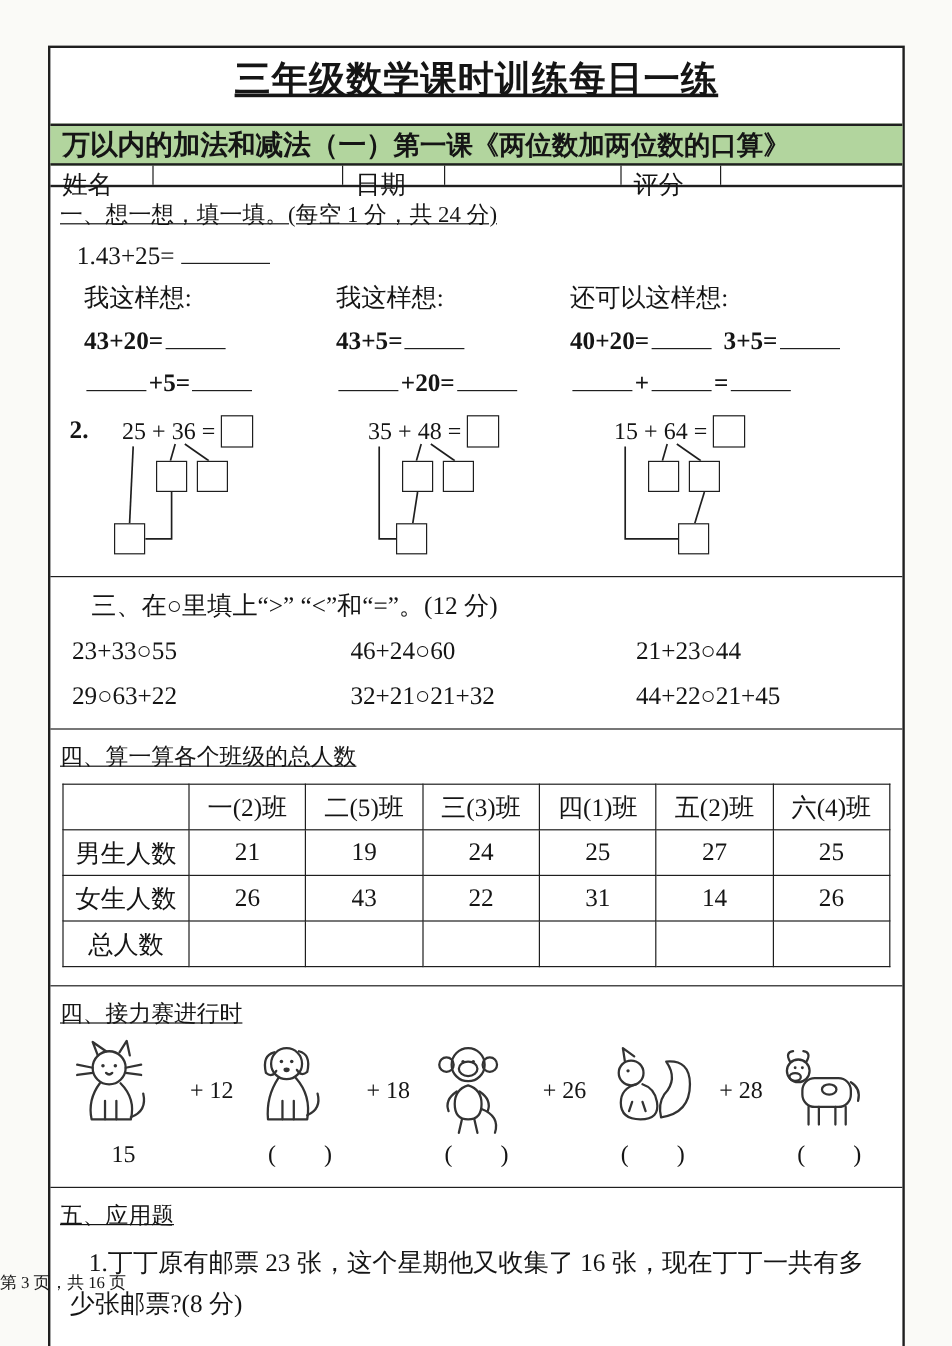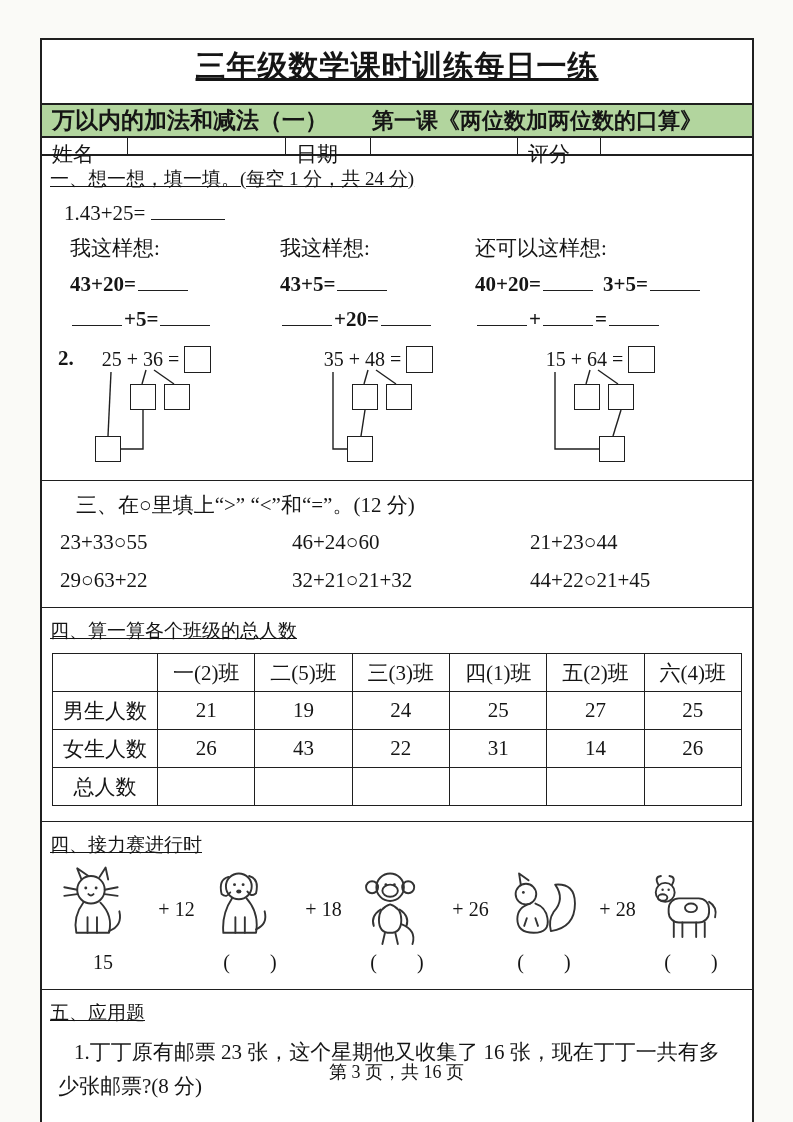--- a/index.html
+++ b/index.html
@@ -3,61 +3,61 @@
 <meta charset="utf-8">
 <style>
 *{box-sizing:border-box;margin:0;padding:0;}
 body{width:793px;height:1122px;background:#fafaf7;position:relative;
      font-family:"Liberation Serif","DejaVu Serif",serif;color:#151515;}
 .sheet{position:absolute;left:40px;top:38px;width:714px;border:2px solid #1f1f1f;background:#fff;}
 .title{text-align:center;font-size:30px;font-weight:700;padding:6px 0 16px;letter-spacing:1px;text-decoration:underline;}
 .banner{display:flex;align-items:center;background:#b2d59e;border-top:2px solid #1f1f1f;
         border-bottom:2px solid #1f1f1f;height:35px;padding:0 10px;}
 .banner-unit{font-size:23px;font-weight:700;}
-.banner-lesson{font-size:22px;font-weight:700;margin-left:44px;}
+.banner-lesson{font-size:22px;font-weight:700;}
 .info{display:flex;height:18px;border-bottom:2px solid #1f1f1f;font-size:21px;}
 .info>div{border-right:1.8px solid #1f1f1f;padding:2px 0 0 10px;}
 .info>div:last-child{border-right:0;}
 .i-name{width:86px;}.i-b1{width:158px;}.i-date{width:85px;}.i-b2{width:147px;}
 .i-score{width:83px;}.i-b3{flex:1;}
 .sec{border-bottom:1.8px solid #1f1f1f;padding:10px 8px 12px;}
 .sec:last-of-type{border-bottom:0;padding-bottom:20px;}
 .sec-h{font-size:19px;text-decoration:underline;}
 .bl{display:inline-block;width:50px;height:16px;border-bottom:1.5px solid #1f1f1f;vertical-align:baseline;}
 .q1{margin:9px 0 0 14px;font-size:21px;}
 .q1 .bl{width:74px;margin-left:6px;}
 .think-row{display:flex;margin:8px 0 0 20px;}
 .think-col{font-size:21px;}
 .tc1{width:210px;}.tc2{width:195px;}.tc3{flex:1;}
 .t-title{margin-bottom:4px;}
 .t-line{margin-top:10px;white-space:nowrap;font-weight:bold;}
 .t-line .bl{margin:0 2px;}
 .gap{margin-left:8px;}
 .q2-wrap{display:flex;margin-top:14px;}
 .q2-num{font-size:21px;font-weight:700;margin-left:8px;}
-.tree-row{display:flex;gap:26px;margin-left:20px;}
+.tree-row{display:flex;gap:9px;margin-left:20px;}
 .tree{position:relative;width:196px;height:122px;}
 .t-expr{font-size:20px;white-space:nowrap;padding-left:8px;position:relative;z-index:2;}
 .abox{display:inline-block;width:27px;height:27px;border:1.6px solid #1f1f1f;vertical-align:-7px;margin-left:5px;background:#fff;}
 .sbox{position:absolute;width:26px;height:26px;border:1.6px solid #1f1f1f;background:#fff;}
 .t-svg{position:absolute;left:0;top:0;width:196px;height:122px;}
 .t-svg line,.t-svg path{stroke:#1f1f1f;stroke-width:1.4;fill:none;}
 .sec3-h{padding-left:26px;font-size:21px;}
 .cmp-grid{display:grid;grid-template-columns:232px 238px 1fr;row-gap:13px;margin:11px 0 2px 10px;font-size:21px;}
 table.cls{border-collapse:collapse;margin:9px auto 3px;width:690px;table-layout:fixed;}
 .cls td{border:1.8px solid #1f1f1f;height:38px;text-align:center;font-size:21px;padding:0;font-weight:400;}
 .relay-row{display:flex;align-items:flex-end;justify-content:space-between;margin-top:6px;padding:0 4px;}
 .animal-col{display:flex;flex-direction:column;align-items:center;width:98px;}
 .animal-col svg{width:86px;height:86px;}
 .animal-col svg *{stroke:#333;stroke-width:2.2;fill:none;stroke-linecap:round;stroke-linejoin:round;}
 .animal-col svg .dot{fill:#333;stroke:none;}
 .animal-label{font-size:20px;height:26px;margin-top:1px;white-space:pre;}
 .op{font-size:20px;margin-bottom:56px;}
 .sec5-p{margin:9px 4px 2px 8px;text-indent:16px;font-size:21px;line-height:1.62;}
-.footer{position:absolute;left:0;top:1060px;width:100%;text-align:center;font-size:18px;}
+.footer{position:absolute;left:0;top:1060px;width:100%;text-align:left;font-size:14px;}
 </style>
 </head>
 <body>
 
 <div class="sheet">
 
   <div class="title">三年级数学课时训练每日一练</div>
 
   <div class="banner">
     <span class="banner-unit">万以内的加法和减法（一）</span>

